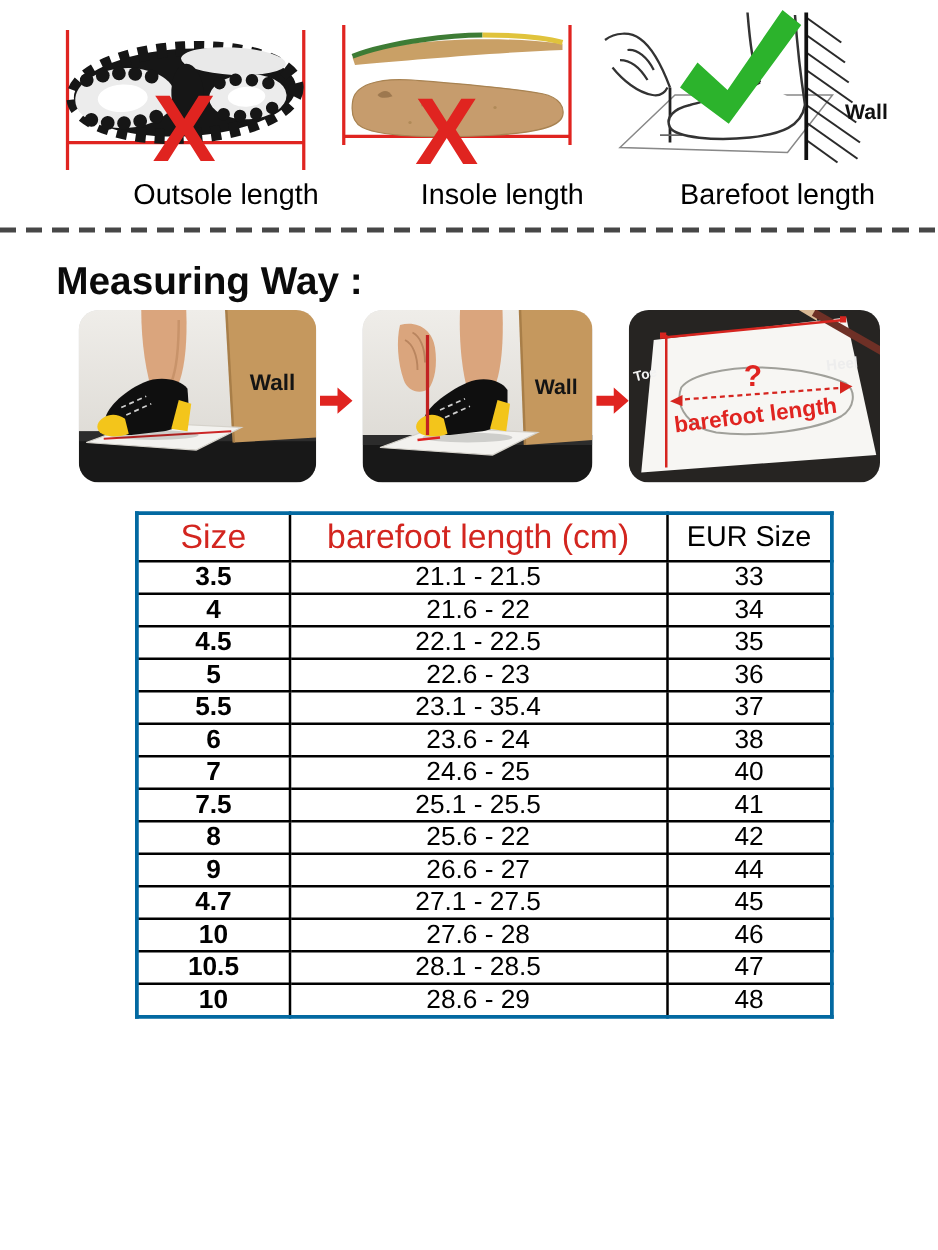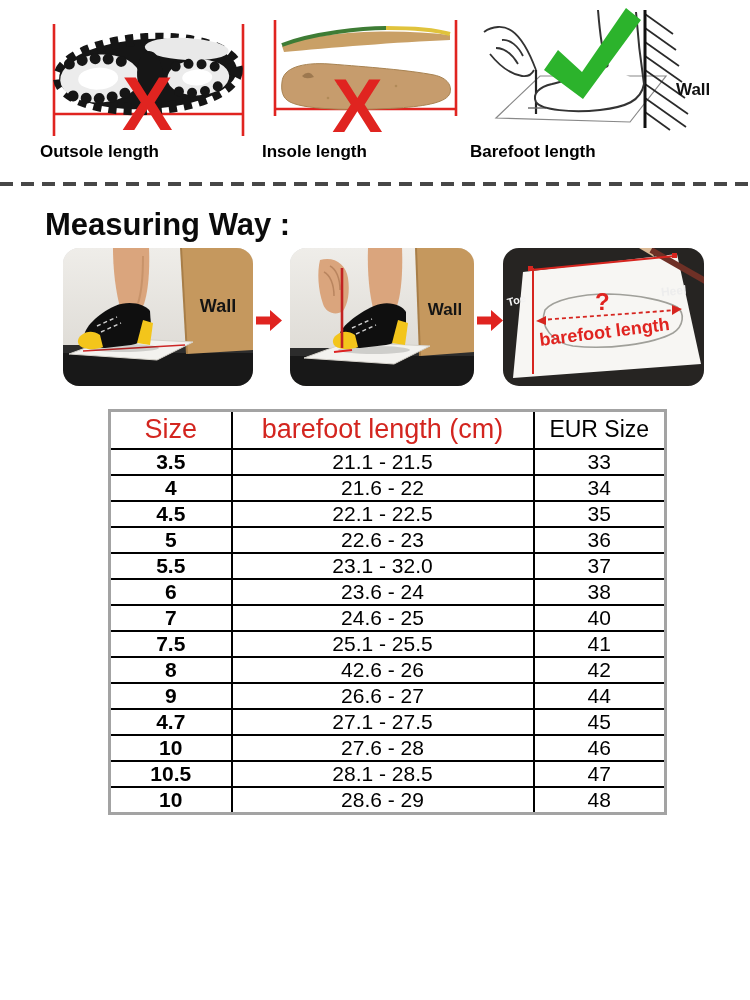--- a/index.html
+++ b/index.html
@@ -17,21 +17,21 @@
 
   
   .methods{position:absolute;left:0;top:0;width:750px;height:178px;}
   .svg-outsole{position:absolute;left:40px;top:20px;}
   .svg-insole{position:absolute;left:268px;top:12px;}
   .svg-barefoot{position:absolute;left:480px;top:6px;}
   .x-mark{position:absolute;color:var(--red-mark);font-weight:bold;font-size:76px;line-height:1;letter-spacing:0;}
   .x1{left:122px;top:66px;}
   .x2{left:332px;top:68px;}
   .wall-label-top{position:absolute;left:676px;top:80px;font-weight:bold;font-size:17px;color:#111;}
-  .method-caption{position:absolute;top:142px;text-align:left;font-weight:bold;font-size:17px;color:#000;}
+  .method-caption{position:absolute;top:142px;text-align:right;font-weight:normal;font-size:23px;color:#000;}
   .c1{left:40px;width:215px;}
   .c2{left:262px;width:205px;}
   .c3{left:470px;width:230px;}
 
   
   .divider{position:absolute;left:0;top:182px;width:750px;height:4px;
     background:repeating-linear-gradient(90deg,#474747 0 13px,transparent 13px 21px);}
   .heading{position:absolute;left:32px;top:194px;margin:13px;font-size:31px;font-weight:bold;color:#0b0b0b;}
 
   
@@ -46,21 +46,21 @@
   .wall-on-box{position:absolute;font-weight:bold;color:#141414;text-align:center;}
   .wb1{left:120px;top:48px;width:70px;font-size:18px;}
   .wb2{left:126px;top:52px;width:58px;font-size:17px;}
   .toe{position:absolute;left:4px;top:46px;color:#f2f2f2;font-size:11px;font-weight:bold;transform:rotate(-14deg);}
   .heel{position:absolute;left:158px;top:36px;color:#ededed;font-size:12px;font-weight:bold;transform:rotate(-6deg);}
   .qmark{position:absolute;left:92px;top:40px;color:var(--red-mark);font-size:24px;font-weight:bold;}
   .bfl{position:absolute;left:36px;top:74px;color:var(--red-mark);font-size:18px;font-weight:bold;white-space:nowrap;transform:rotate(-7deg);}
 
   
   .size-table{position:absolute;left:108px;top:409px;width:556px;border-collapse:collapse;background:#fff;
-    border:3px solid #a3a3a3;table-layout:fixed;}
+    border:3px solid #0369a1;table-layout:fixed;}
   .size-table th,.size-table td{border:2px solid #000;text-align:center;padding:0;vertical-align:middle;}
   .size-table thead th{height:38px;font-weight:400;}
   .th-red{color:var(--red-text);font-size:27px;}
   .th-black{color:#000;font-size:23px;}
   .size-table td{height:18px;font-size:21px;color:#000;}
   .size-table td.col-size{font-weight:bold;}
 </style>
 </head>
 <body>
 
@@ -281,41 +281,41 @@
           <td>22.1 - 22.5</td>
           <td>35</td>
         </tr>
         <tr>
           <td class="col-size">5</td>
           <td>22.6 - 23</td>
           <td>36</td>
         </tr>
         <tr>
           <td class="col-size">5.5</td>
-          <td>23.1 - 32.0</td>
+          <td>23.1 - 35.4</td>
           <td>37</td>
         </tr>
         <tr>
           <td class="col-size">6</td>
           <td>23.6 - 24</td>
           <td>38</td>
         </tr>
         <tr>
           <td class="col-size">7</td>
           <td>24.6 - 25</td>
           <td>40</td>
         </tr>
         <tr>
           <td class="col-size">7.5</td>
           <td>25.1 - 25.5</td>
           <td>41</td>
         </tr>
         <tr>
           <td class="col-size">8</td>
-          <td>42.6 - 26</td>
+          <td>25.6 - 22</td>
           <td>42</td>
         </tr>
         <tr>
           <td class="col-size">9</td>
           <td>26.6 - 27</td>
           <td>44</td>
         </tr>
         <tr>
           <td class="col-size">4.7</td>
           <td>27.1 - 27.5</td>

